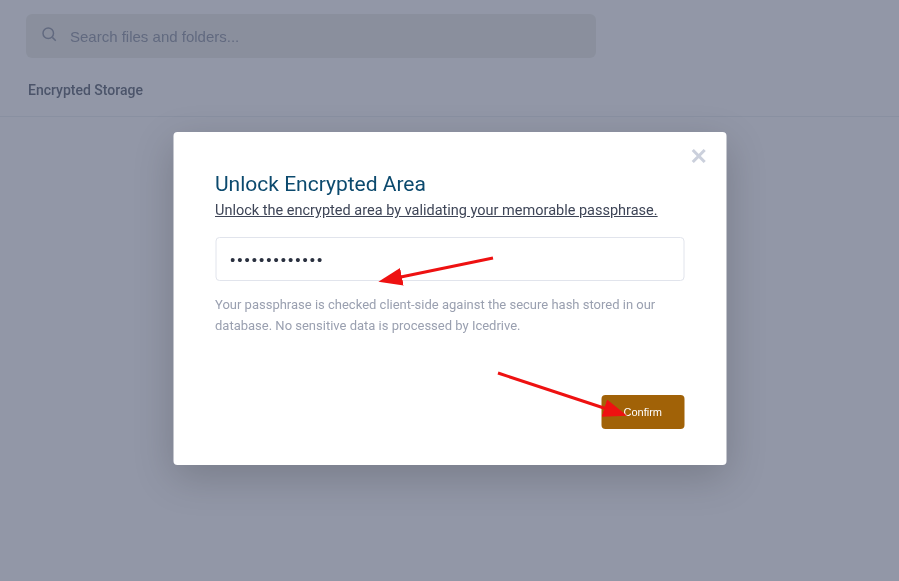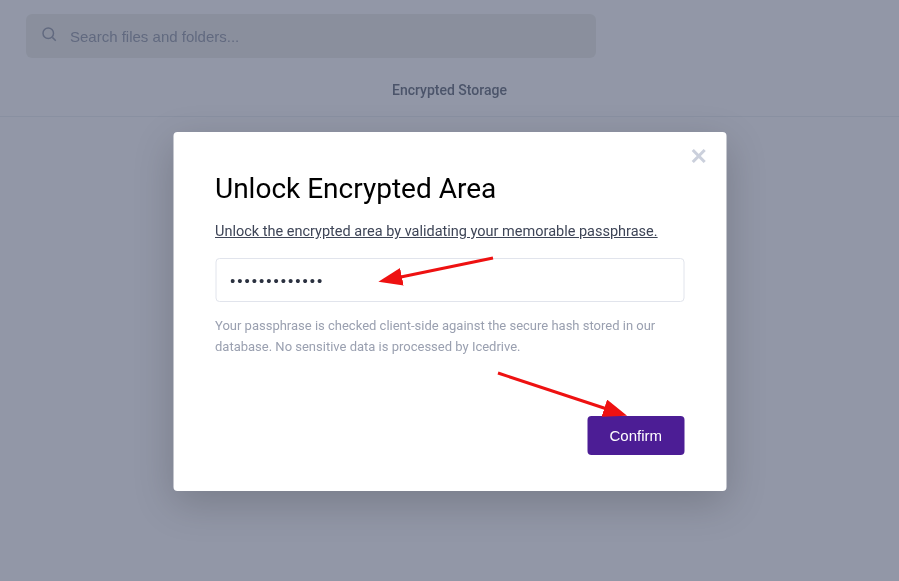--- a/index.html
+++ b/index.html
@@ -12,50 +12,50 @@
     display: flex; align-items: center; padding: 0 14px; gap: 12px;
   }
   .search-icon svg { width: 18px; height: 18px; stroke: #8a91a3; fill: none; stroke-width: 2; }
   .search-input {
     border: none; background: transparent; outline: none; font-size: 15px;
     color: #475066; width: 100%;
   }
   .search-input::placeholder { color: #8a91a3; }
 
   .page-label {
-    padding: 24px 28px 18px 28px; font-size: 14px; color: #5b6374; font-weight: 500; text-align: center;
+    padding: 24px 28px 18px 28px; font-size: 14px; color: #5b6374; font-weight: 500;
   }
   .divider { height: 1px; background: #e3e6ee; width: 100%; }
 
   .overlay {
     position: absolute; inset: 0; background: rgba(63,72,99,0.55);
   }
 
   .modal {
     position: absolute; top: 132px; left: 50%; transform: translateX(-50%);
     width: 553px; background: #fff; border-radius: 4px;
     box-shadow: 0 12px 40px rgba(0,0,0,0.18);
     padding: 30px 42px 36px 42px;
   }
   .modal-close {
     position: absolute; top: 14px; right: 18px; cursor: pointer;
     color: #cbd0dc; font-size: 22px; line-height: 1; font-weight: 700;
   }
-  .modal-title { font-size: 28px; color: #000000; font-weight: 400; margin-top: 10px; margin-bottom: 18px; }
+  .modal-title { font-size: 21px; color: #0c4a6e; font-weight: 400; margin-top: 10px; margin-bottom: 6px; }
   .modal-desc { font-size: 14.5px; color: #3e4557; margin-bottom: 18px; text-decoration: underline; }
   .pass-input {
     width: 100%; height: 44px; border: 1px solid #e1e4ec; border-radius: 4px;
     padding: 0 14px; font-size: 15px; letter-spacing: 2px; color: #2b3140;
     outline: none;
   }
   .helper-text { font-size: 13px; color: #9aa0b0; line-height: 1.6; margin-top: 14px; }
   .modal-actions { display: flex; justify-content: flex-end; margin-top: 58px; }
   .confirm-btn {
-    background: #4c1d95; color: #fff; border: none; border-radius: 4px;
-    padding: 11px 22px; font-size: 15px; cursor: pointer;
+    background: #a16207; color: #fff; border: none; border-radius: 4px;
+    padding: 11px 22px; font-size: 11px; cursor: pointer;
   }
 
   
   .arrow { position: absolute; pointer-events: none; }
   .arrow svg { overflow: visible; }
 </style>
 </head>
 <body>
 
 <div class="topbar">

